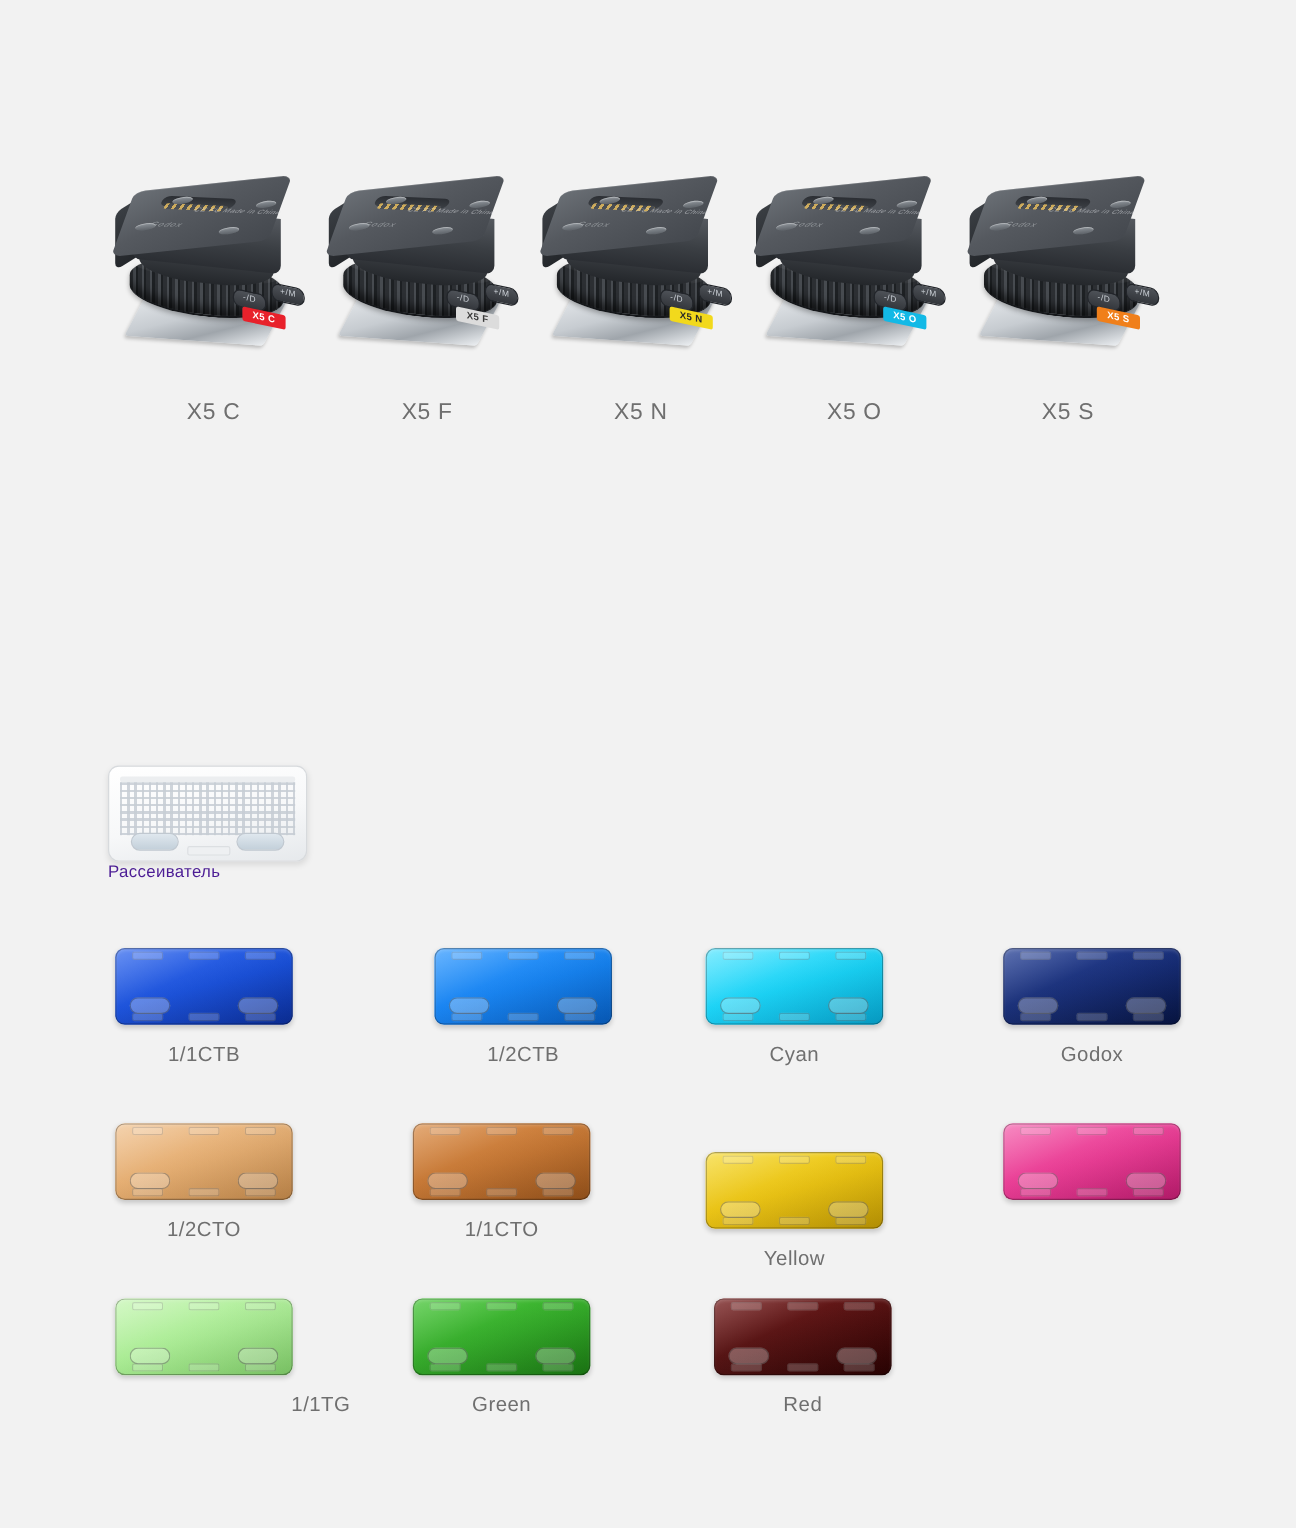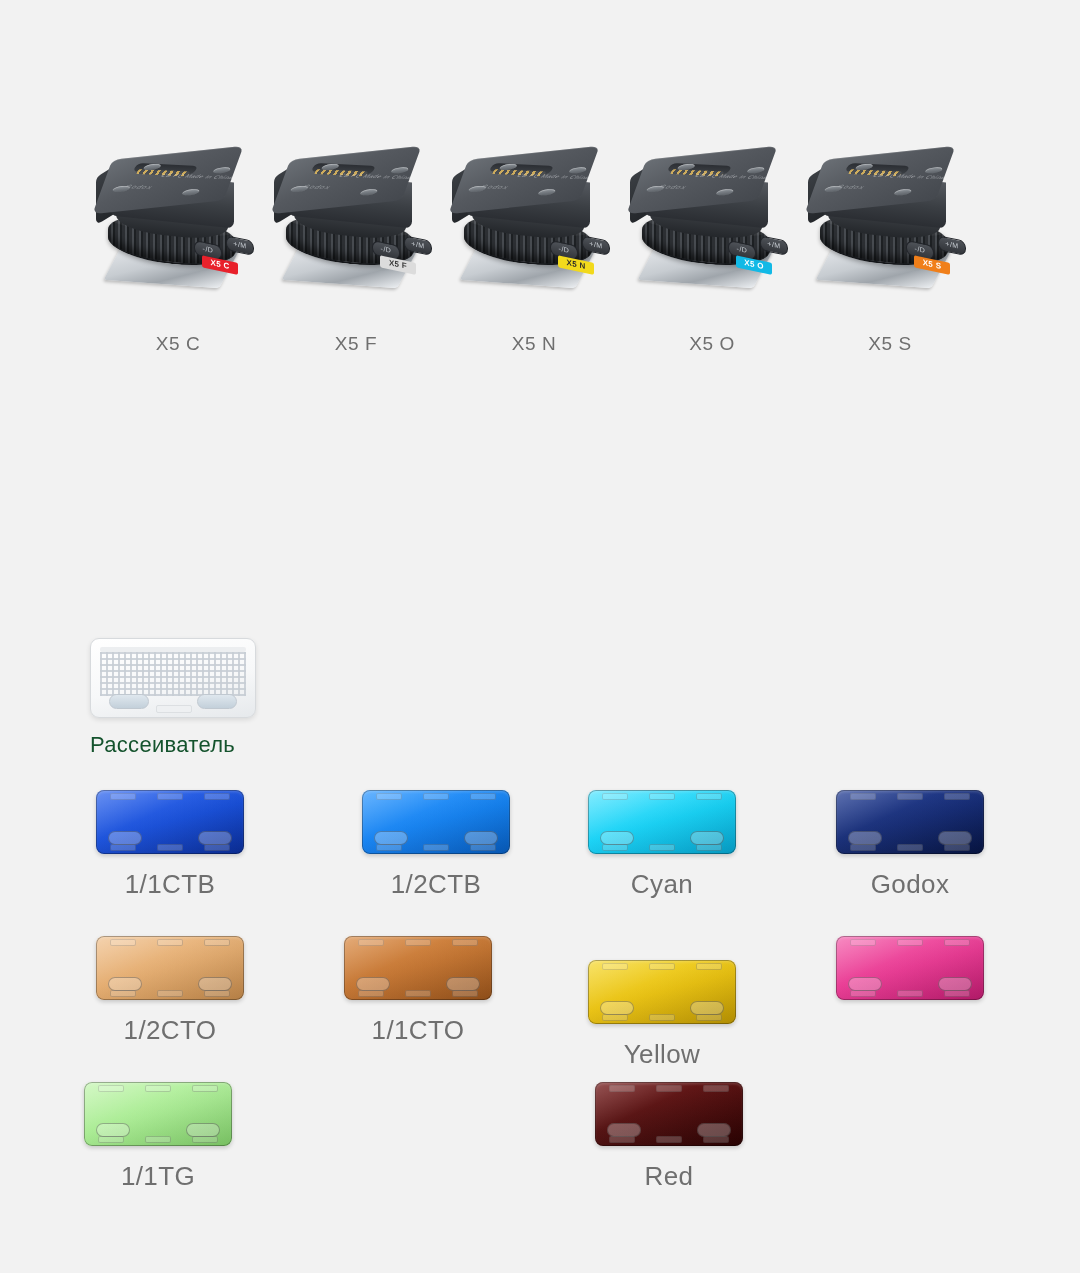--- a/index.html
+++ b/index.html
@@ -154,21 +154,21 @@
     border:1px solid #c0c8d0;bottom:8px;
   }
   .d-tab.l{left:18px;}
   .d-tab.r{right:18px;}
   .d-notch{
     position:absolute;bottom:4px;left:50%;margin-left:-17px;
     width:34px;height:6px;background:#eef0f2;border-radius:2px;
     border:1px solid #dcdfe2;
   }
   .section-caption{
-    margin-top:14px;font-size:22px;color:#14532d;letter-spacing:.3px;
+    font-size:14px;color:#4c1d95;letter-spacing:.3px;
   }
 
   
   .gels{position:absolute;left:0;top:790px;width:1080px;}
   .gel-row{position:relative;height:146px;}
   .gel-cell{position:absolute;top:0;width:244px;text-align:center;}
   .gel{
     position:relative;width:148px;height:64px;margin:0 auto;
     border-radius:8px;
     box-shadow:0 2px 4px rgba(0,0,0,.18);
@@ -189,21 +189,21 @@
   }
   .n.t1{top:3px;left:14px;} .n.t2{top:3px;left:61px;} .n.t3{top:3px;right:14px;}
   .n.b1{bottom:3px;left:14px;} .n.b2{bottom:3px;left:61px;} .n.b3{bottom:3px;right:14px;}
   .otab{
     position:absolute;bottom:9px;height:14px;width:34px;border-radius:8px;
     background:rgba(255,255,255,.30);
     box-shadow:inset 0 0 0 1px rgba(0,0,0,.30);
   }
   .otab.l{left:12px;} .otab.r{right:12px;}
   .gel-caption{
-    margin-top:15px;font-size:26px;color:#6f6f6f;letter-spacing:.4px;
+    margin-top:15px;font-size:17px;color:#6f6f6f;letter-spacing:.4px;
   }
 </style>
 </head>
 <body>
 
 <div class="page">
 
   <div class="trigger-row" id="trigger-row">
       <div class="trigger-cell" style="left: 80px;">
         <div class="trigger">
@@ -456,34 +456,49 @@
             <span class="n b2"></span>
             <span class="n b3"></span>
             <span class="otab l"></span>
             <span class="otab r"></span>
             <span class="sheen"></span>
             <span class="edge"></span>
           </div>
         </div>
       </div>
       <div class="gel-row">
-        <div class="gel-cell" style="left: 36px;">
+        <div class="gel-cell" style="left: 48px; text-align: right;">
           <div class="gel" style="background: linear-gradient(165deg, rgb(194, 245, 174) 0%, rgb(166, 235, 143) 50%, rgb(132, 212, 108) 100%);">
             <span class="n t1"></span>
             <span class="n t2"></span>
             <span class="n t3"></span>
             <span class="n b1"></span>
             <span class="n b2"></span>
             <span class="n b3"></span>
             <span class="otab l"></span>
             <span class="otab r"></span>
             <span class="sheen"></span>
             <span class="edge"></span>
           </div>
           <div class="gel-caption">1/1TG</div>
+        </div>
+        <div class="gel-cell" style="left: 296px;">
+          <div class="gel" style="background: linear-gradient(165deg, rgb(60, 195, 44) 0%, rgb(42, 165, 31) 50%, rgb(28, 125, 20) 100%);">
+            <span class="n t1"></span>
+            <span class="n t2"></span>
+            <span class="n t3"></span>
+            <span class="n b1"></span>
+            <span class="n b2"></span>
+            <span class="n b3"></span>
+            <span class="otab l"></span>
+            <span class="otab r"></span>
+            <span class="sheen"></span>
+            <span class="edge"></span>
+          </div>
+          <div class="gel-caption">Green</div>
         </div>
         <div class="gel-cell" style="left: 547px;">
           <div class="gel" style="background: linear-gradient(165deg, rgb(107, 12, 12) 0%, rgb(74, 6, 6) 50%, rgb(44, 2, 2) 100%);">
             <span class="n t1"></span>
             <span class="n t2"></span>
             <span class="n t3"></span>
             <span class="n b1"></span>
             <span class="n b2"></span>
             <span class="n b3"></span>
             <span class="otab l"></span>

